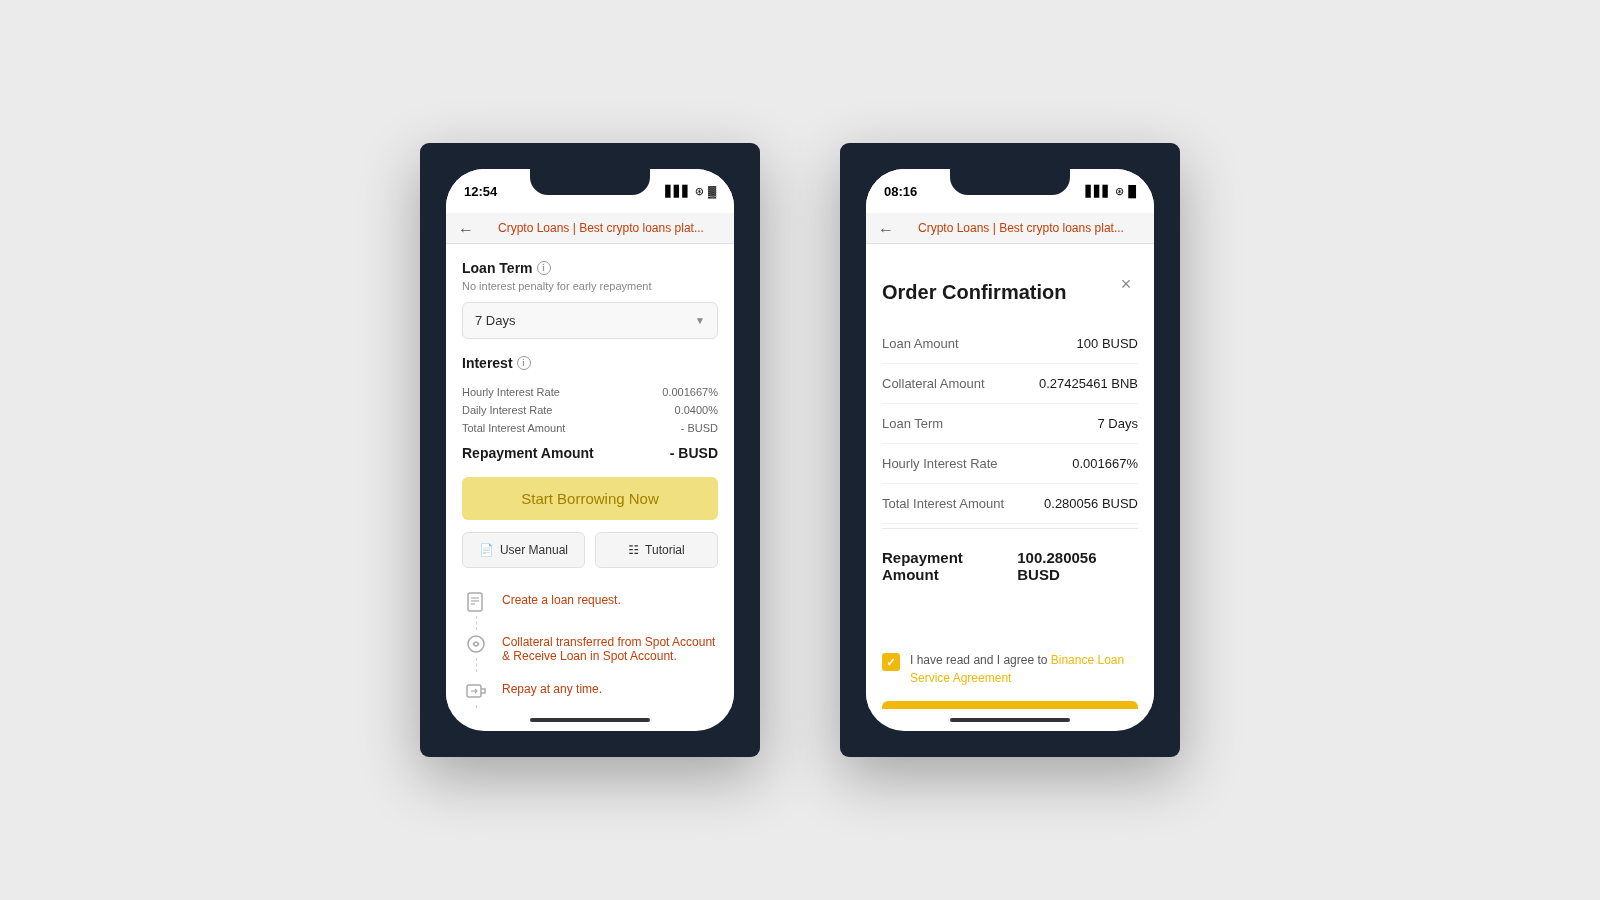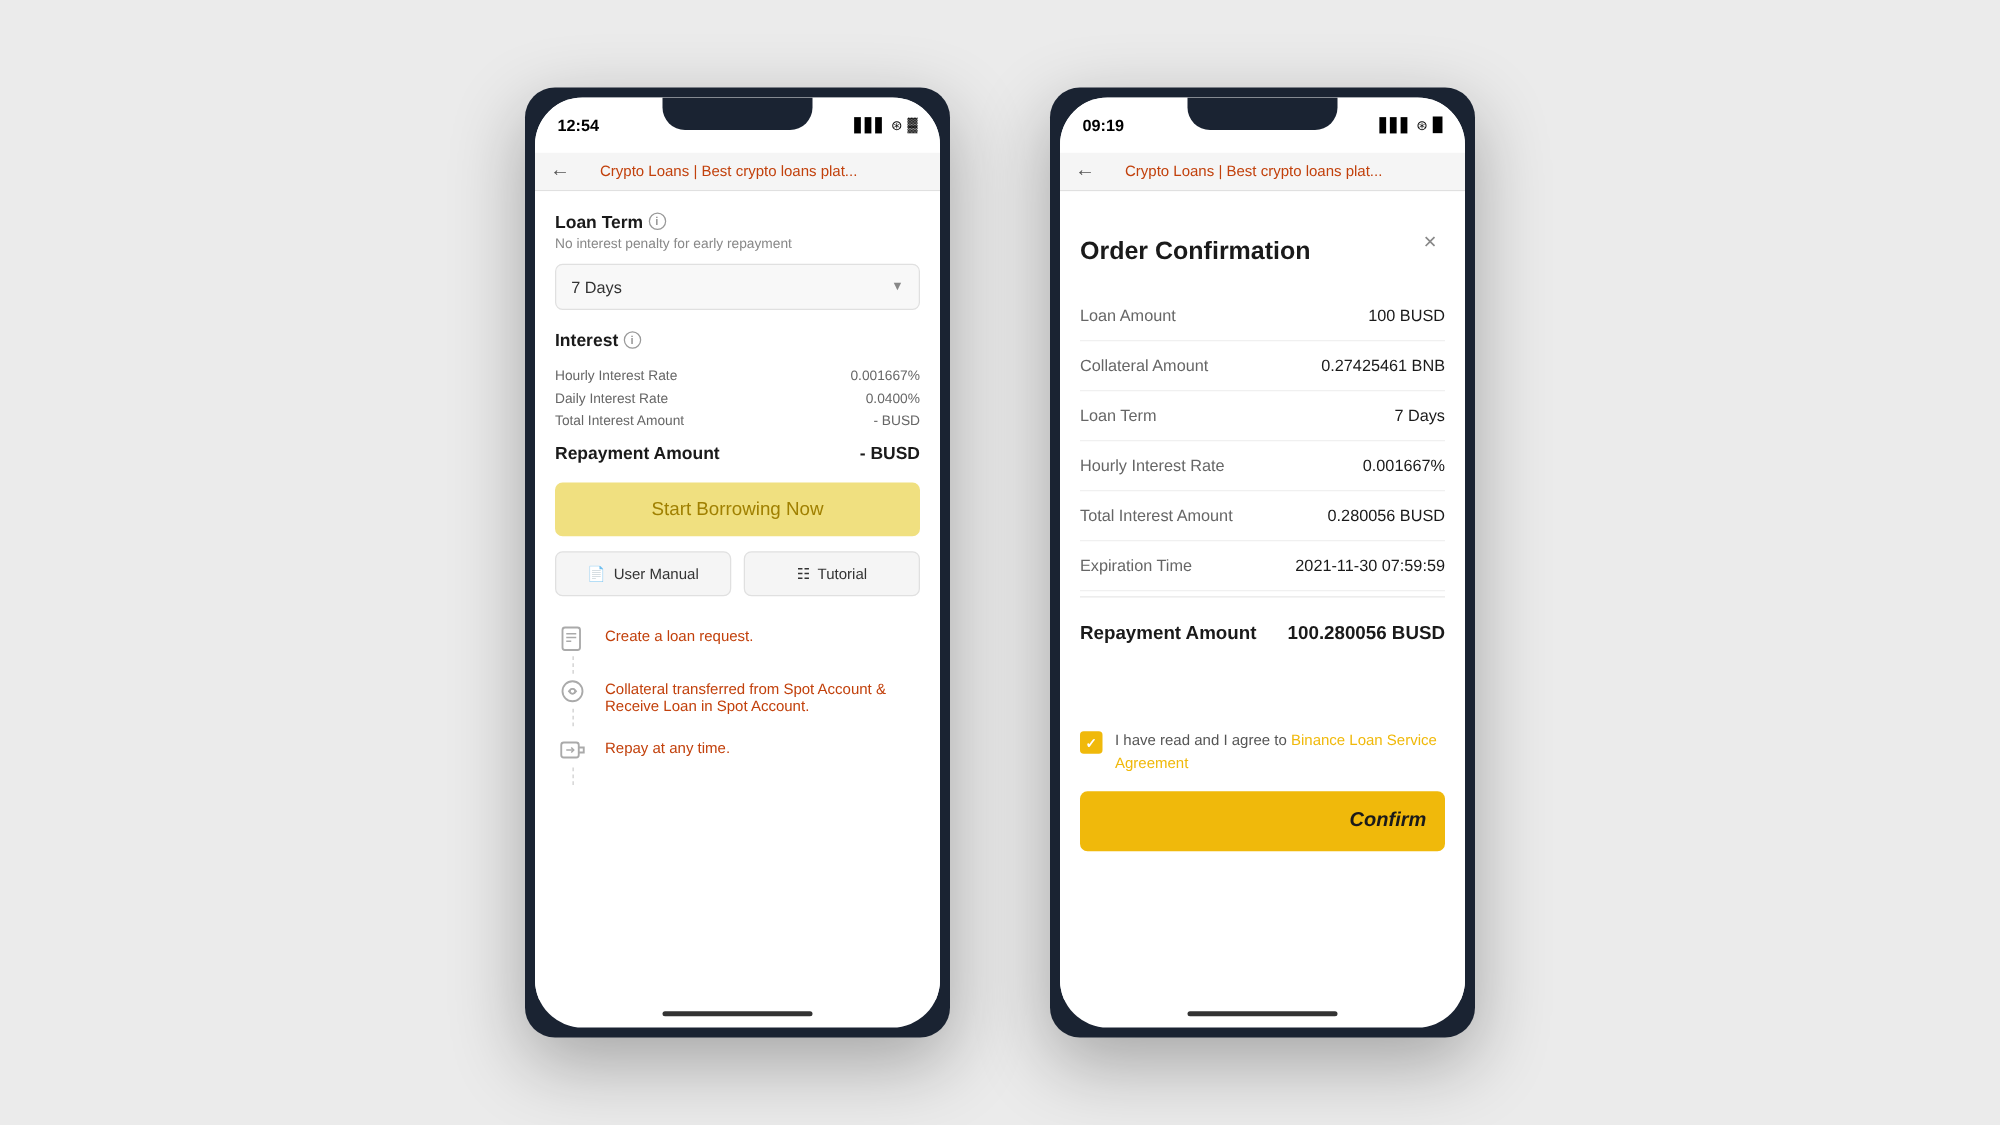--- a/index.html
+++ b/index.html
@@ -18,24 +18,24 @@
       align-items: center;
       justify-content: center;
       width: 100%;
       height: 100%;
       background: #ebebeb;
     }
 
     
     .phone {
       width: 340px;
-      height: 760px;
+      height: 614px;
       background: #1a2332;
-      border-radius: 24px;
-      padding: 8px;
+      border-radius: 9px;
+      padding: 26px;
       position: relative;
       box-shadow: 0 20px 60px rgba(0,0,0,0.3);
     }
     .phone-inner {
       width: 100%;
       height: 100%;
       background: #fff;
       border-radius: 38px;
       overflow: hidden;
       display: flex;
@@ -498,21 +498,21 @@
         <div class="home-bar-line"></div>
       </div>
     </div>
   </div>
 
   <div class="phone">
     <div class="phone-inner">
 
       <div class="phone-notch">
         <div class="notch-cutout"></div>
-        <span class="status-time">09:19</span>
+        <span class="status-time">08:16</span>
         <div class="status-icons">
           <span>▋▋▋</span>
           <span>⊛</span>
           <span>█</span>
         </div>
       </div>
 
       <div class="browser-bar">
         <span class="back-arrow">←</span>
         <span class="browser-url">Crypto Loans | Best crypto loans plat...</span>
@@ -550,24 +550,20 @@
             <span class="confirm-value">0.001667%</span>
           </div>
 
           
           <div class="confirm-row">
             <span class="confirm-label">Total Interest Amount</span>
             <span class="confirm-value">0.280056 BUSD</span>
           </div>
 
           
-          <div class="confirm-row">
-            <span class="confirm-label">Expiration Time</span>
-            <span class="confirm-value">2021-11-30 07:59:59</span>
-          </div>
 
           <div class="divider-line"></div>
 
           
           <div class="repayment-confirm-row">
             <span class="repayment-confirm-label">Repayment Amount</span>
             <span class="repayment-confirm-value">100.280056 BUSD</span>
           </div>
 
           

